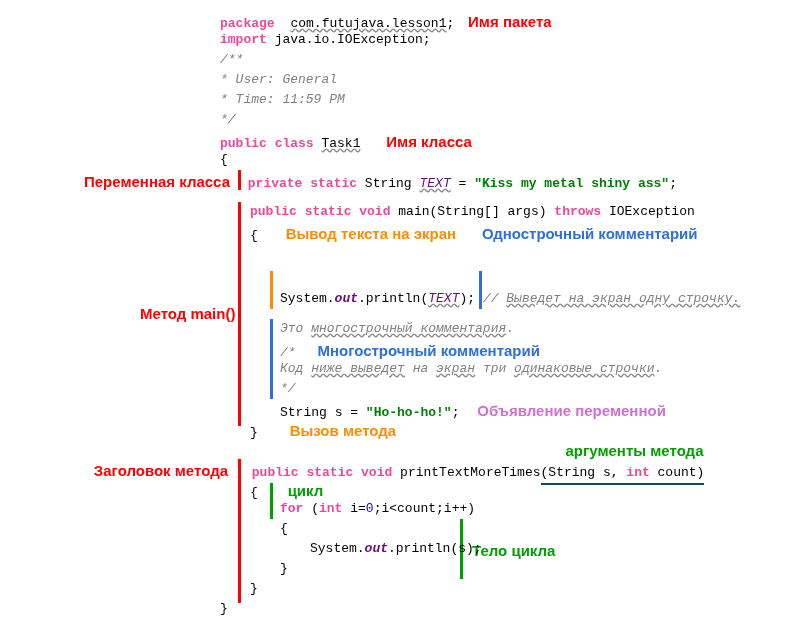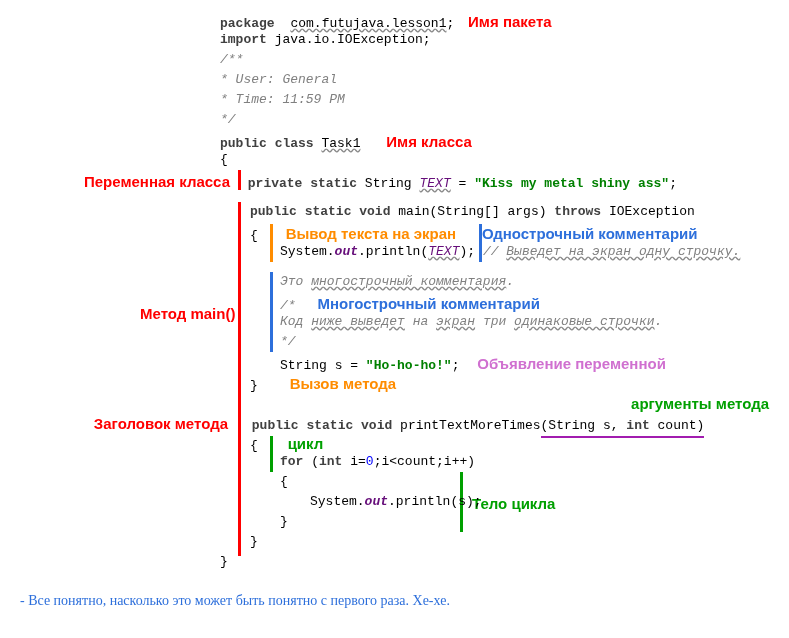--- a/index.html
+++ b/index.html
@@ -16,21 +16,21 @@
     position: relative;
     line-height: 1.55;
     white-space: nowrap;
   }
   .line { position: relative; height: 20px; }
   .indent-1 { padding-left: 200px; }
   .indent-2 { padding-left: 230px; }
   .indent-3 { padding-left: 260px; }
   .indent-4 { padding-left: 290px; }
 
-  .kw { color: #404040; font-weight: bold; }
+  .kw { color: #ec4899; font-weight: bold; }
   .pkg-name { color: #000; text-decoration: underline; text-decoration-style: wavy; text-decoration-color: #888; margin-left: 8px; }
   .cls-name { text-decoration: underline; text-decoration-style: wavy; text-decoration-color: #888; }
   .comment { color: #808080; font-style: italic; }
   .str { color: #008000; font-weight: bold; }
   .var-i { color: #660e7a; font-style: italic; font-weight: bold; }
   .field { color: #660e7a; font-style: italic; text-decoration: underline; text-decoration-style: wavy; text-decoration-color: #888; }
   .wavy-u { text-decoration: underline; text-decoration-style: wavy; text-decoration-color: #888; }
   .num { color: #0000ff; }
   .hl-yellow { background: #fff9c0; }
   .hl-func { background: #fff9c0; text-decoration: underline; text-decoration-color: #ff8c00; text-decoration-thickness: 2px; }
@@ -46,21 +46,21 @@
   .green { color: #00a000; }
   .pink { color: #d070d0; }
 
   .v-bar-red { display:inline-block; width:3px; background:#ff0000; vertical-align:top; }
   .v-bar-orange { display:inline-block; width:3px; background:#ff8c00; vertical-align:top; }
   .v-bar-blue { display:inline-block; width:3px; background:#2d6fdb; vertical-align:top; }
   .v-bar-green { display:inline-block; width:3px; background:#00a000; vertical-align:top; }
 
   .abs { position:absolute; }
 
-  .lime-underline { border-bottom: 2px solid #a21caf; display:inline-block; }
+  .lime-underline { border-bottom: 2px solid #0c4a6e; display:inline-block; }
 
   .dialogue {
     font-family: Georgia, 'Times New Roman', serif;
     font-size: 14px;
     margin-top: 18px;
     line-height: 1.5;
   }
   .dlg-blue { color: #2d6fdb; }
 </style>
 </head>
@@ -120,21 +120,21 @@
       <span class="kw">throws</span><span> </span>
       <span>IOException</span>
     </div>
 
     <div class="line indent-2">
       <span>{</span>
       <span class="anno orange" style="margin-left:20px;">Вывод текста на экран</span>
       <span class="anno blue" style="margin-left:18px;">Однострочный комментарий</span>
     </div>
 
-    <div class="line indent-3" style="position:relative;">
+    <div class="line indent-3" style="position:relative;margin-top:47px;">
       <span class="v-bar-orange abs" style="left:250px;top:-18px;height:38px;"></span>
       <span class="v-bar-blue abs" style="left:459px;top:-18px;height:38px;"></span>
       <span>System.</span><span class="var-i">out</span><span>.println(</span><span class="field">TEXT</span><span>);</span>
       <span> </span>
       <span class="comment"><span>// </span><span class="wavy-u">Выведет на экран одну строчку.</span></span>
     </div>
 
     <div class="line" style="height:10px;"></div>
 
     <div style="position:relative;">
@@ -157,21 +157,21 @@
       <span class="anno pink" style="margin-left:10px;">Объявление переменной</span>
     </div>
 
 
     <div class="line indent-2">
       <span>}</span>
       <span class="anno orange" style="margin-left:24px;">Вызов метода</span>
     </div>
   </div>
 
-  <div class="line" style="text-align:right;padding-left:480px;">
+  <div class="line" style="text-align:center;padding-left:480px;">
     <span class="anno green">аргументы метода</span>
   </div>
 
   <div class="line" style="padding-left:60px;position:relative;">
     <span class="v-bar-red abs" style="left:218px;top:0;height:20px;"></span>
     <span class="anno red" style="display:inline-block;width:148px;text-align:right;">Заголовок метода</span>
     <span style="margin-left:16px;">
       <span class="kw">public</span><span> </span>
       <span class="kw">static</span><span> </span>
       <span class="kw">void</span><span> </span>

